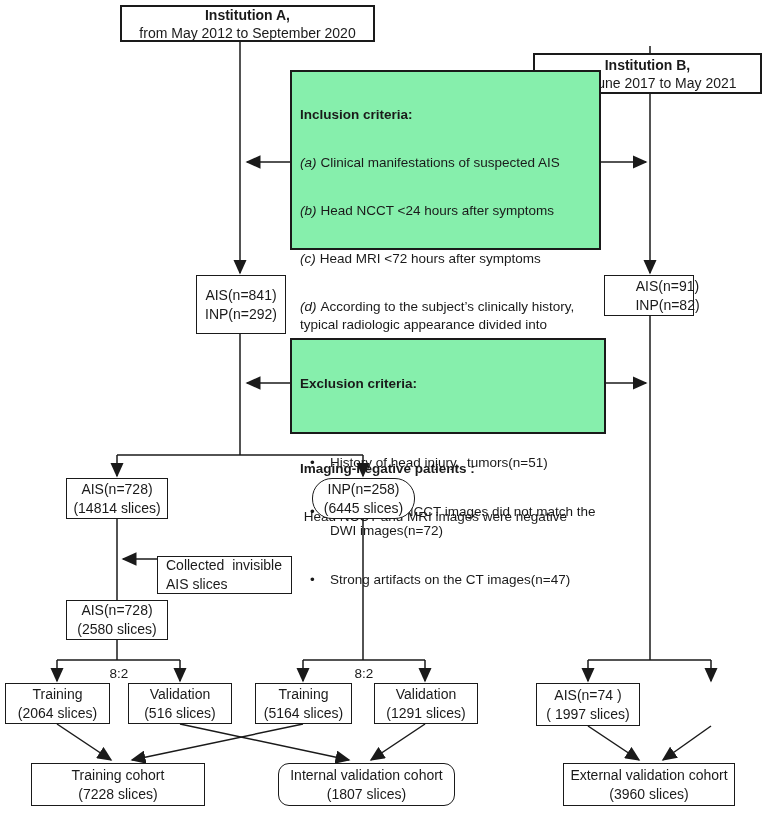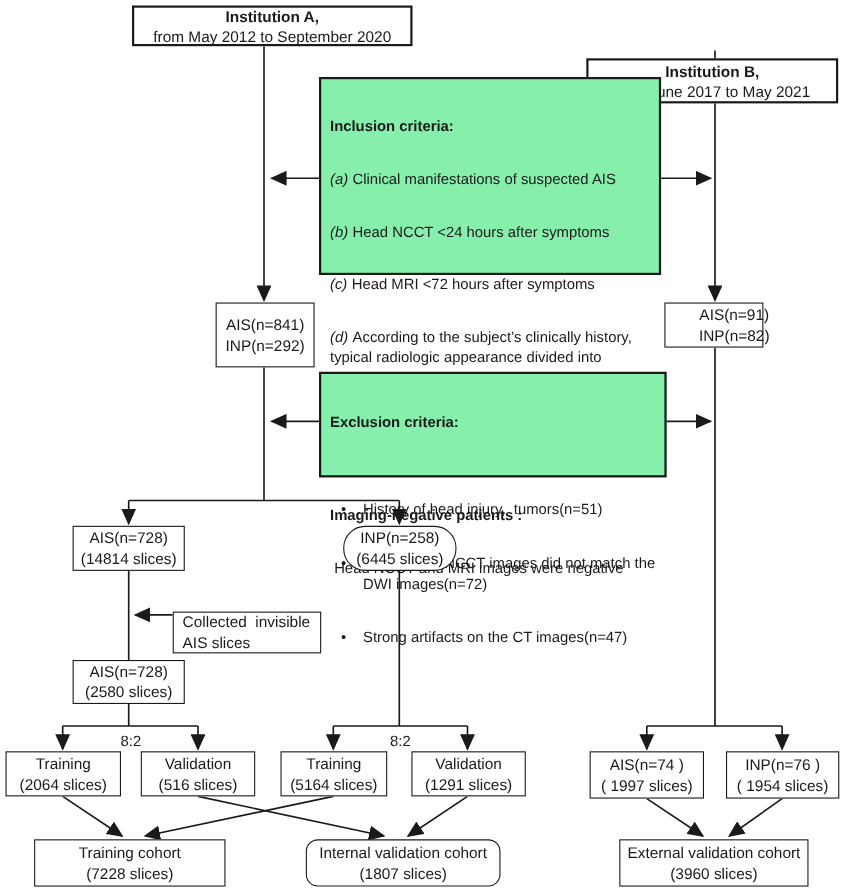--- a/index.html
+++ b/index.html
@@ -164,24 +164,20 @@
     <div>(5164 slices)</div>
   </div>
   <div class="box" style="left:374px;top:683px;width:104px;height:41px;">
     <div>Validation</div>
     <div>(1291 slices)</div>
   </div>
   <div class="box" style="left:536px;top:683px;width:104px;height:43px;">
     <div>AIS(n=74 )</div>
     <div>( 1997 slices)</div>
   </div>
-  <div class="box" style="left:660px;top:683px;width:103px;height:43px;">
-    <div>INP(n=76 )</div>
-    <div>( 1954 slices)</div>
-  </div>
 
   <div class="box" style="left:31px;top:763px;width:174px;height:43px;">
     <div>Training cohort</div>
     <div>(7228 slices)</div>
   </div>
   <div class="box" style="left:278px;top:763px;width:177px;height:43px;border-radius:11px;">
     <div>Internal validation cohort</div>
     <div>(1807 slices)</div>
   </div>
   <div class="box" style="left:563px;top:763px;width:172px;height:43px;">

